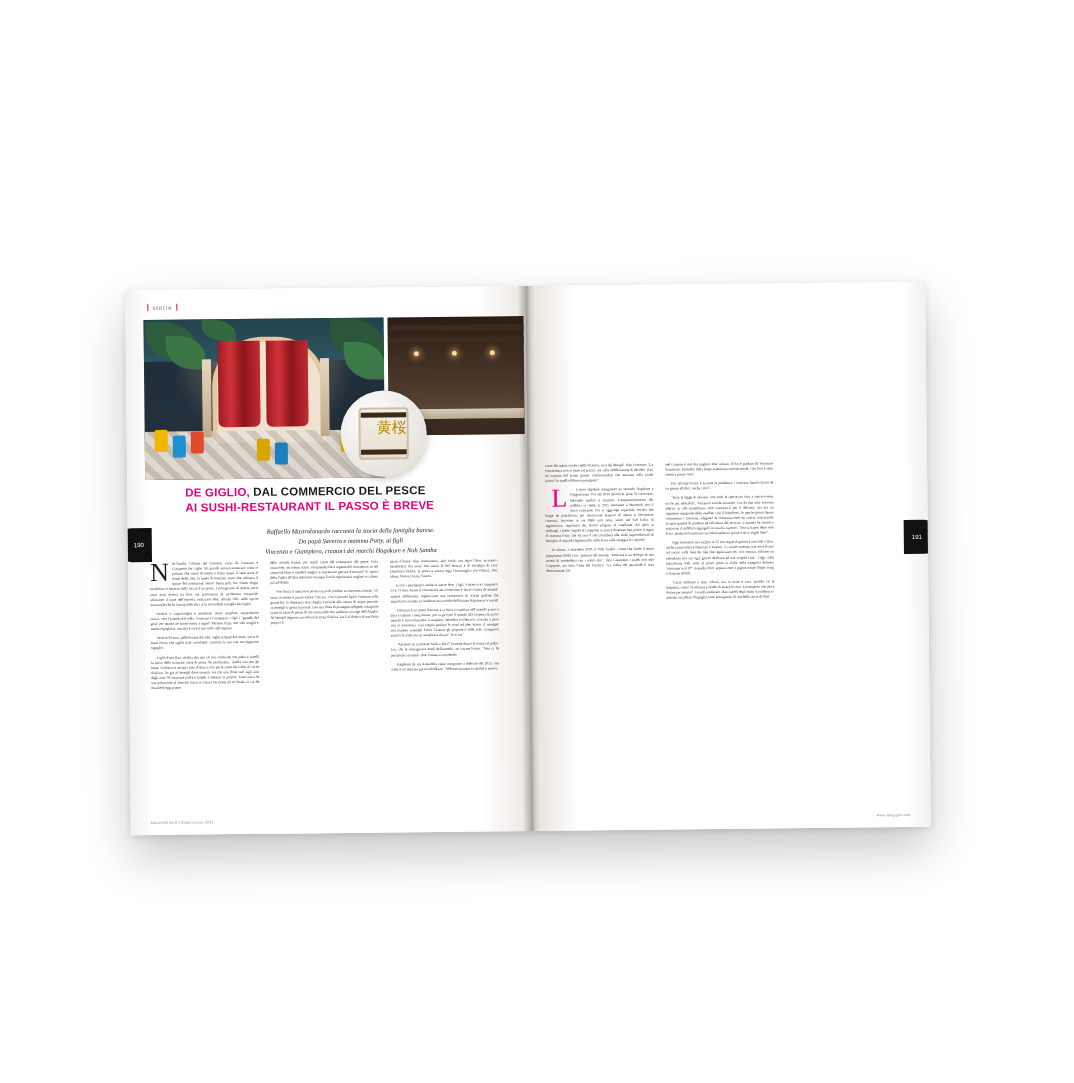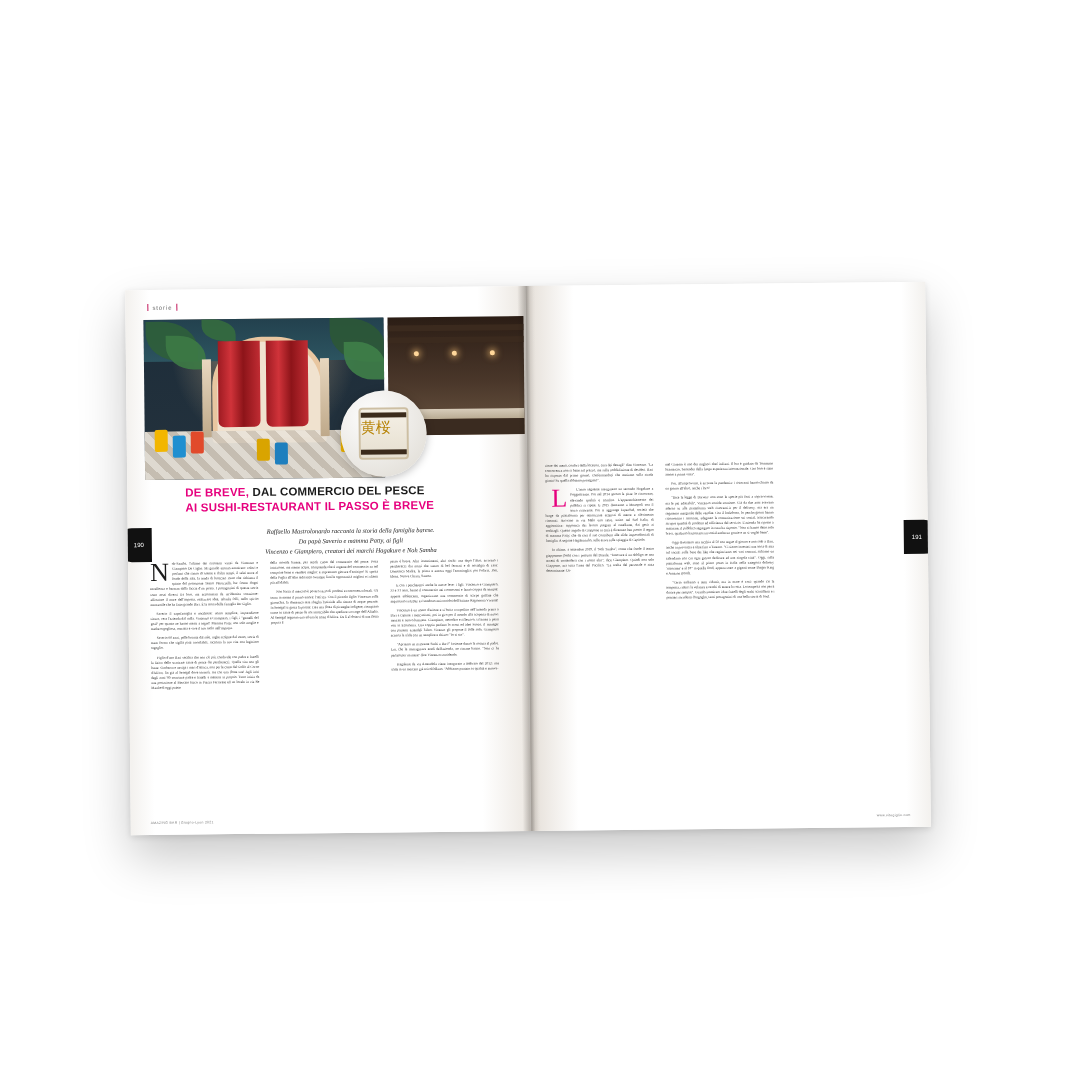--- a/index.html
+++ b/index.html
@@ -115,21 +115,21 @@
     z-index:20;
     display:flex;align-items:center;justify-content:center;
   }
   .barrel{
     width:46px;height:48px;border-radius:4px;
     background:linear-gradient(#f5f0e6,#e6dfd0);
     border:2px solid #cdbfa3;position:relative;overflow:hidden;
   }
   .barrel .hoop{position:absolute;left:0;width:100%;height:5px;background:#3b2b1c;}
   .barrel .kanji{
-    position:absolute;left:0;top:11px;width:100%;text-align:left;
+    position:absolute;left:0;top:11px;width:100%;text-align:right;
     font-size:15px;color:#b8860b;font-family:"DejaVu Sans",sans-serif;line-height:14px;
   }
 
   
   .headline{
     position:absolute;left:58px;top:196px;width:330px;
     font-family:"Liberation Sans",sans-serif;
     font-weight:bold;font-size:11.5px;line-height:15px;
     color:#e6007e;letter-spacing:0.2px;
   }
@@ -214,21 +214,21 @@
         <div class="barrel">
           <div class="hoop" style="top:3px;"></div>
           <div class="hoop" style="bottom:3px;"></div>
           <div class="kanji">黄桜</div>
         </div>
       </div>
 
       <div class="pagetab l">190</div>
 
       <div class="headline">
-        <span>DE BREVE,</span><span class="dark"> DAL COMMERCIO DEL PESCE</span>
+        <span>DE GIGLIO,</span><span class="dark"> DAL COMMERCIO DEL PESCE</span>
         <span class="l2">AI SUSHI-RESTAURANT IL PASSO È BREVE</span>
       </div>
 
       <div class="subhead">
         <div>Raffaello Mastrolonardo racconta la storia della famiglia barese.</div>
         <div>Da papà Saverio e mamma Patty, ai figli</div>
         <div>Vincenzo e Giampiero, creatori dei marchi Hagakure e Noh Samba</div>
       </div>
 
       <div class="col" style="left:22px;top:272px;height:252px;">

